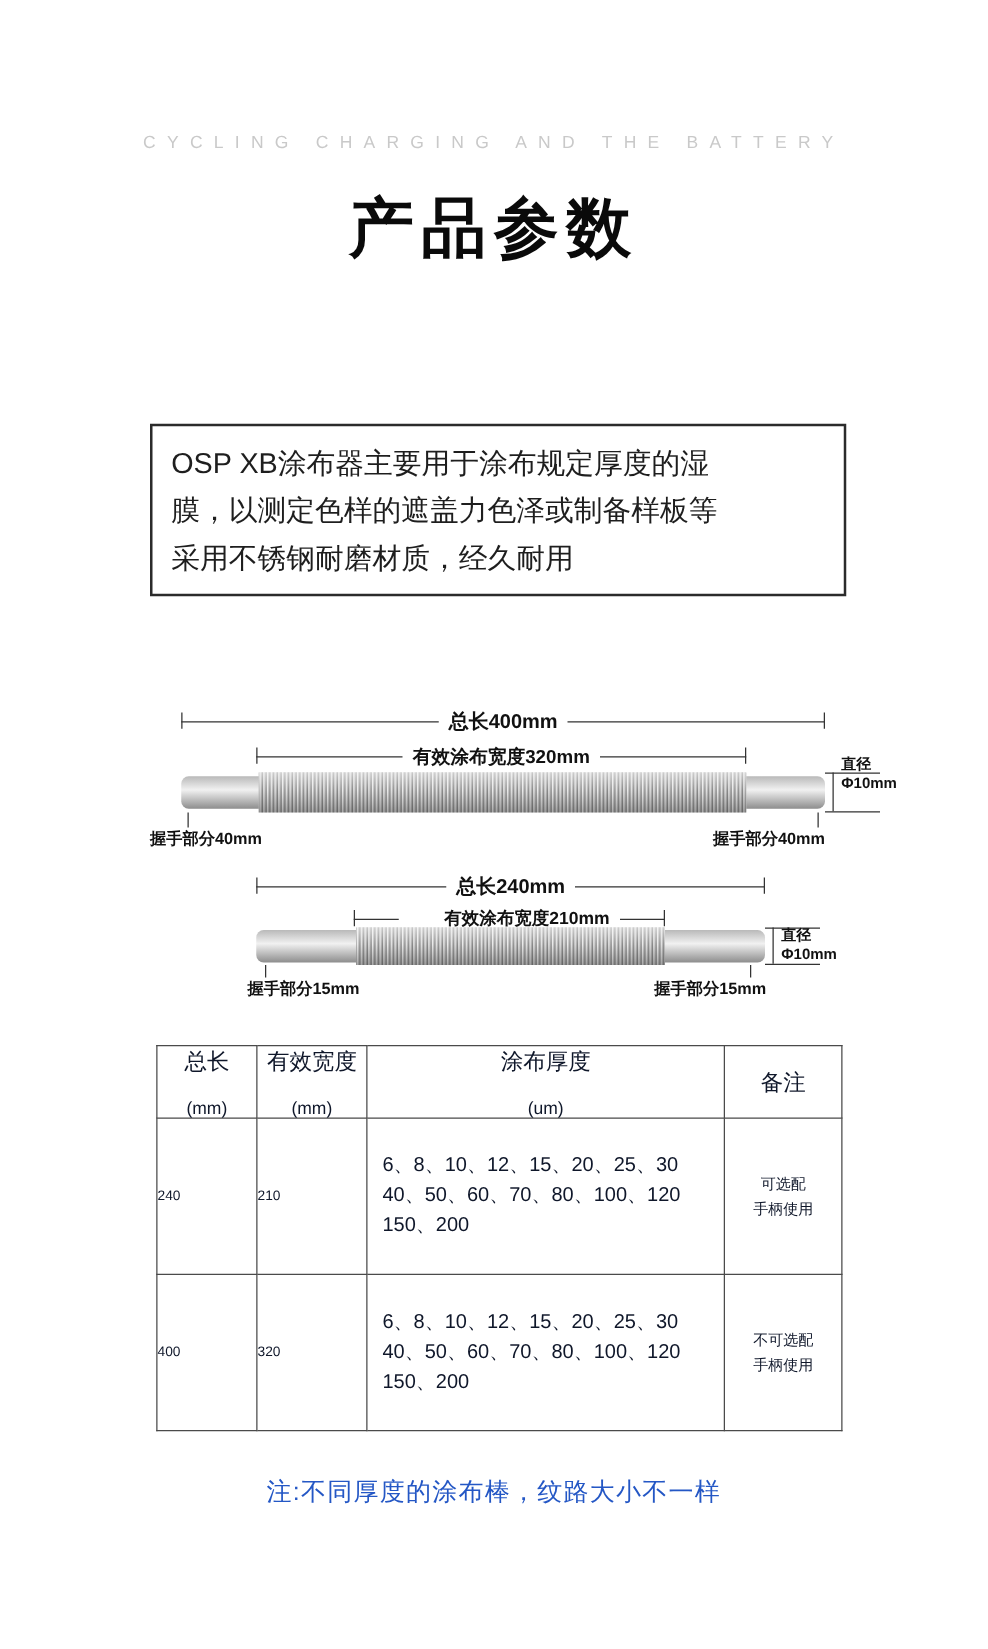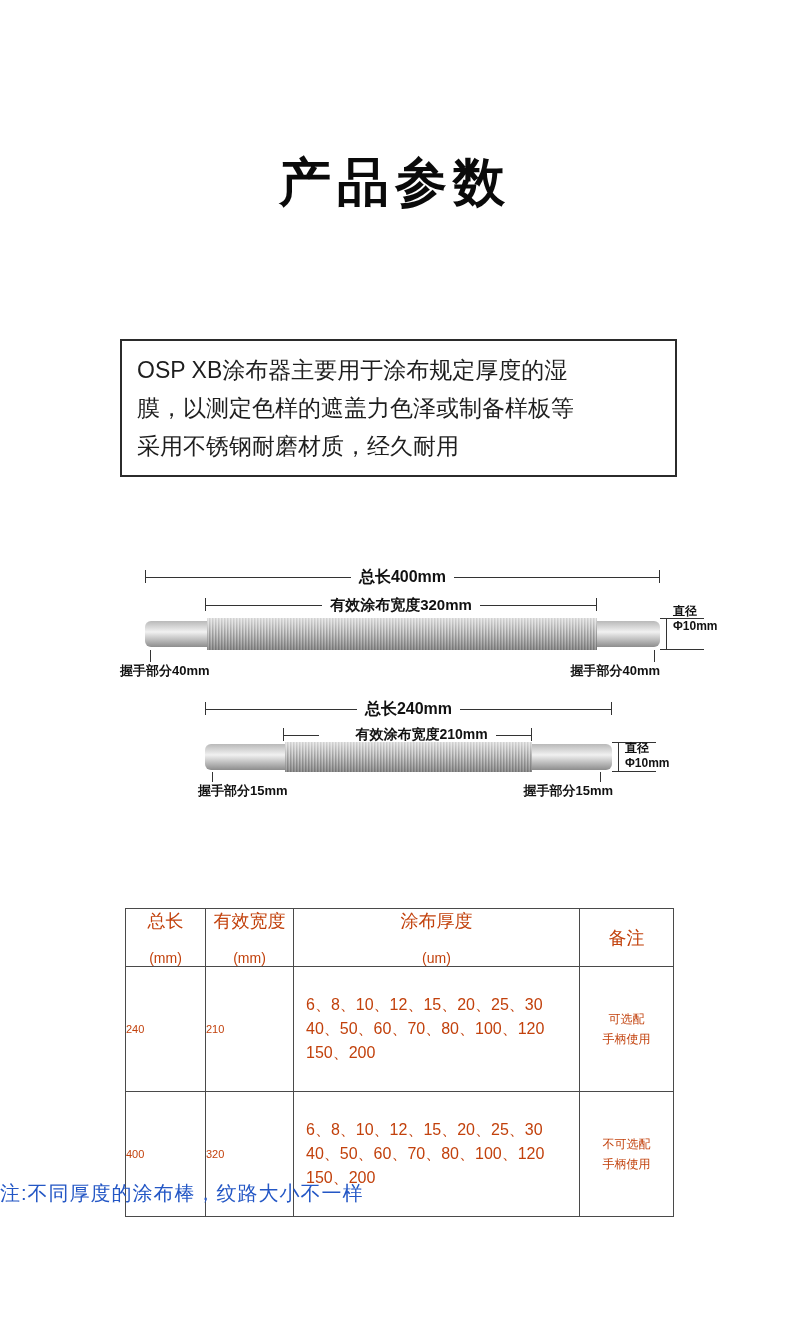--- a/index.html
+++ b/index.html
@@ -71,22 +71,22 @@
   .handle-label {
     position: absolute; font-weight: 700; font-size: 13px; color: #111; white-space: nowrap;
   }
   .dia-label {
     position: absolute; font-weight: 700; font-size: 12px; line-height: 15px; color: #111;
     white-space: nowrap;
   }
 
   
   .spec-table {
-    position: absolute; left: 125px; top: 908px; width: 548px;
-    border-collapse: collapse; table-layout: fixed; color: #c2410c;
+    position: absolute; left: 125px; top: 836px; width: 548px;
+    border-collapse: collapse; table-layout: fixed; color: #0f172a;
   }
   .spec-table th, .spec-table td {
     border: 1px solid #4a4a4a; vertical-align: middle;
   }
   .spec-table th {
     height: 56px; font-weight: 400; font-size: 18px; text-align: center;
   }
   .spec-table th .unit { font-size: 14px; margin-top: 17px; }
   .spec-table td { height: 82px; }
   .cell-center { font-size: 11px; }
@@ -94,28 +94,29 @@
     font-size: 16px; line-height: 1.5; padding: 26px 12px;
     text-align: left; white-space: pre-line;
   }
   .cell-remark {
     text-align: center; font-size: 12px; line-height: 1.7; white-space: pre-line;
   }
 
   
   .note {
     position: absolute; top: 1180px; left: 0; width: 100%;
-    text-align: left; font-size: 20px; color: #2457c5; letter-spacing: 1px;
+    text-align: center; font-size: 20px; color: #2457c5; letter-spacing: 1px;
   }
 </style>
 </head>
 <body>
 
 <div class="page">
 
+  <div class="header-en">CYCLING CHARGING AND THE BATTERY</div>
   <div class="page-title">产品参数</div>
 
   <div class="desc-box">OSP XB涂布器主要用于涂布规定厚度的湿
 膜，以测定色样的遮盖力色泽或制备样板等
 采用不锈钢耐磨材质，经久耐用</div>
 
   <div class="diagrams">
 
     <div class="dim" style="left:145px; top:18px; width:515px;">
       <span class="dim-line"></span>

